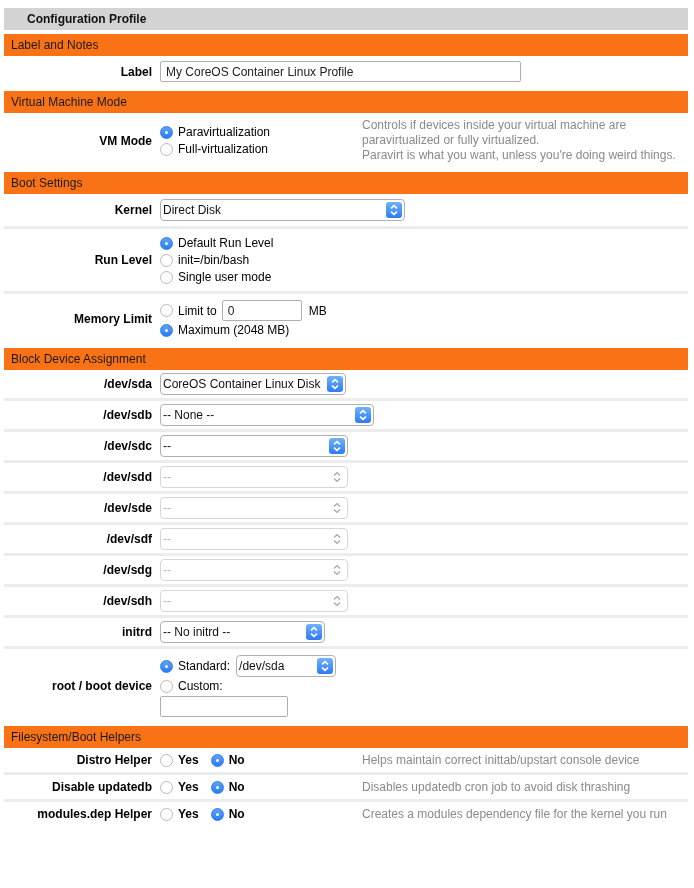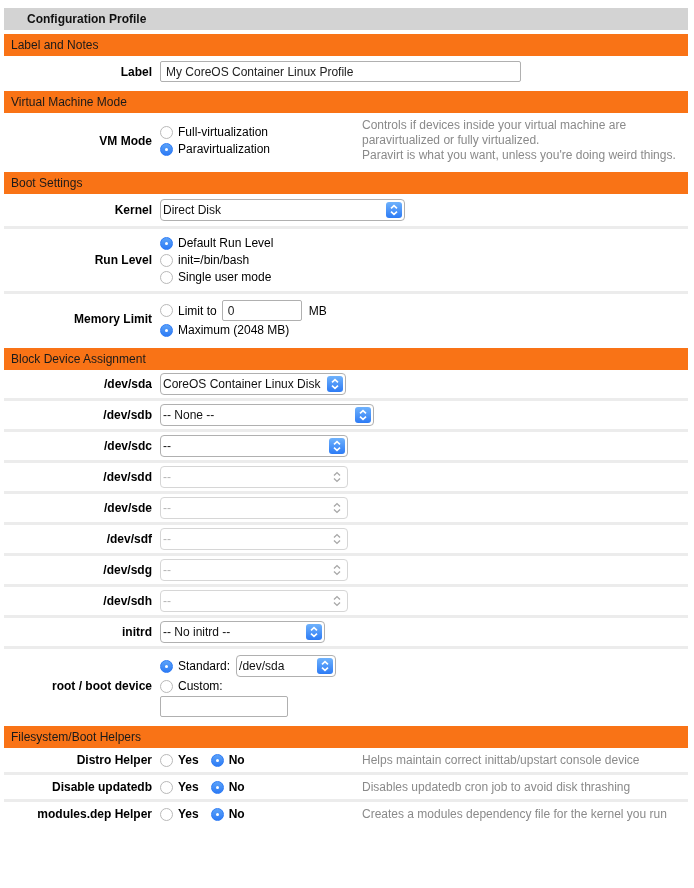--- a/index.html
+++ b/index.html
@@ -125,26 +125,26 @@
         <input type="text" style="width: 361px;" value="My CoreOS Container Linux Profile">
       </div>
     </div>
   </div>
 
   <div class="sectionbar">Virtual Machine Mode</div>
   <div class="row">
     <div class="lbl">VM Mode</div>
     <div class="ctl-fixed">
       <div class="opt">
+        <span class="radio checked"></span>
+        <span>Paravirtualization</span>
+      </div>
+      <div class="opt">
         <span class="radio"></span>
         <span>Full-virtualization</span>
-      </div>
-      <div class="opt">
-        <span class="radio checked"></span>
-        <span>Paravirtualization</span>
       </div>
     </div>
     <div class="help">
       <span>Controls if devices inside your virtual machine are paravirtualized or fully virtualized.</span><br>
       <span>Paravirt is what you want, unless you're doing weird things.</span>
     </div>
   </div>
 
   <div class="sectionbar">Boot Settings</div>
   <div class="rows">

